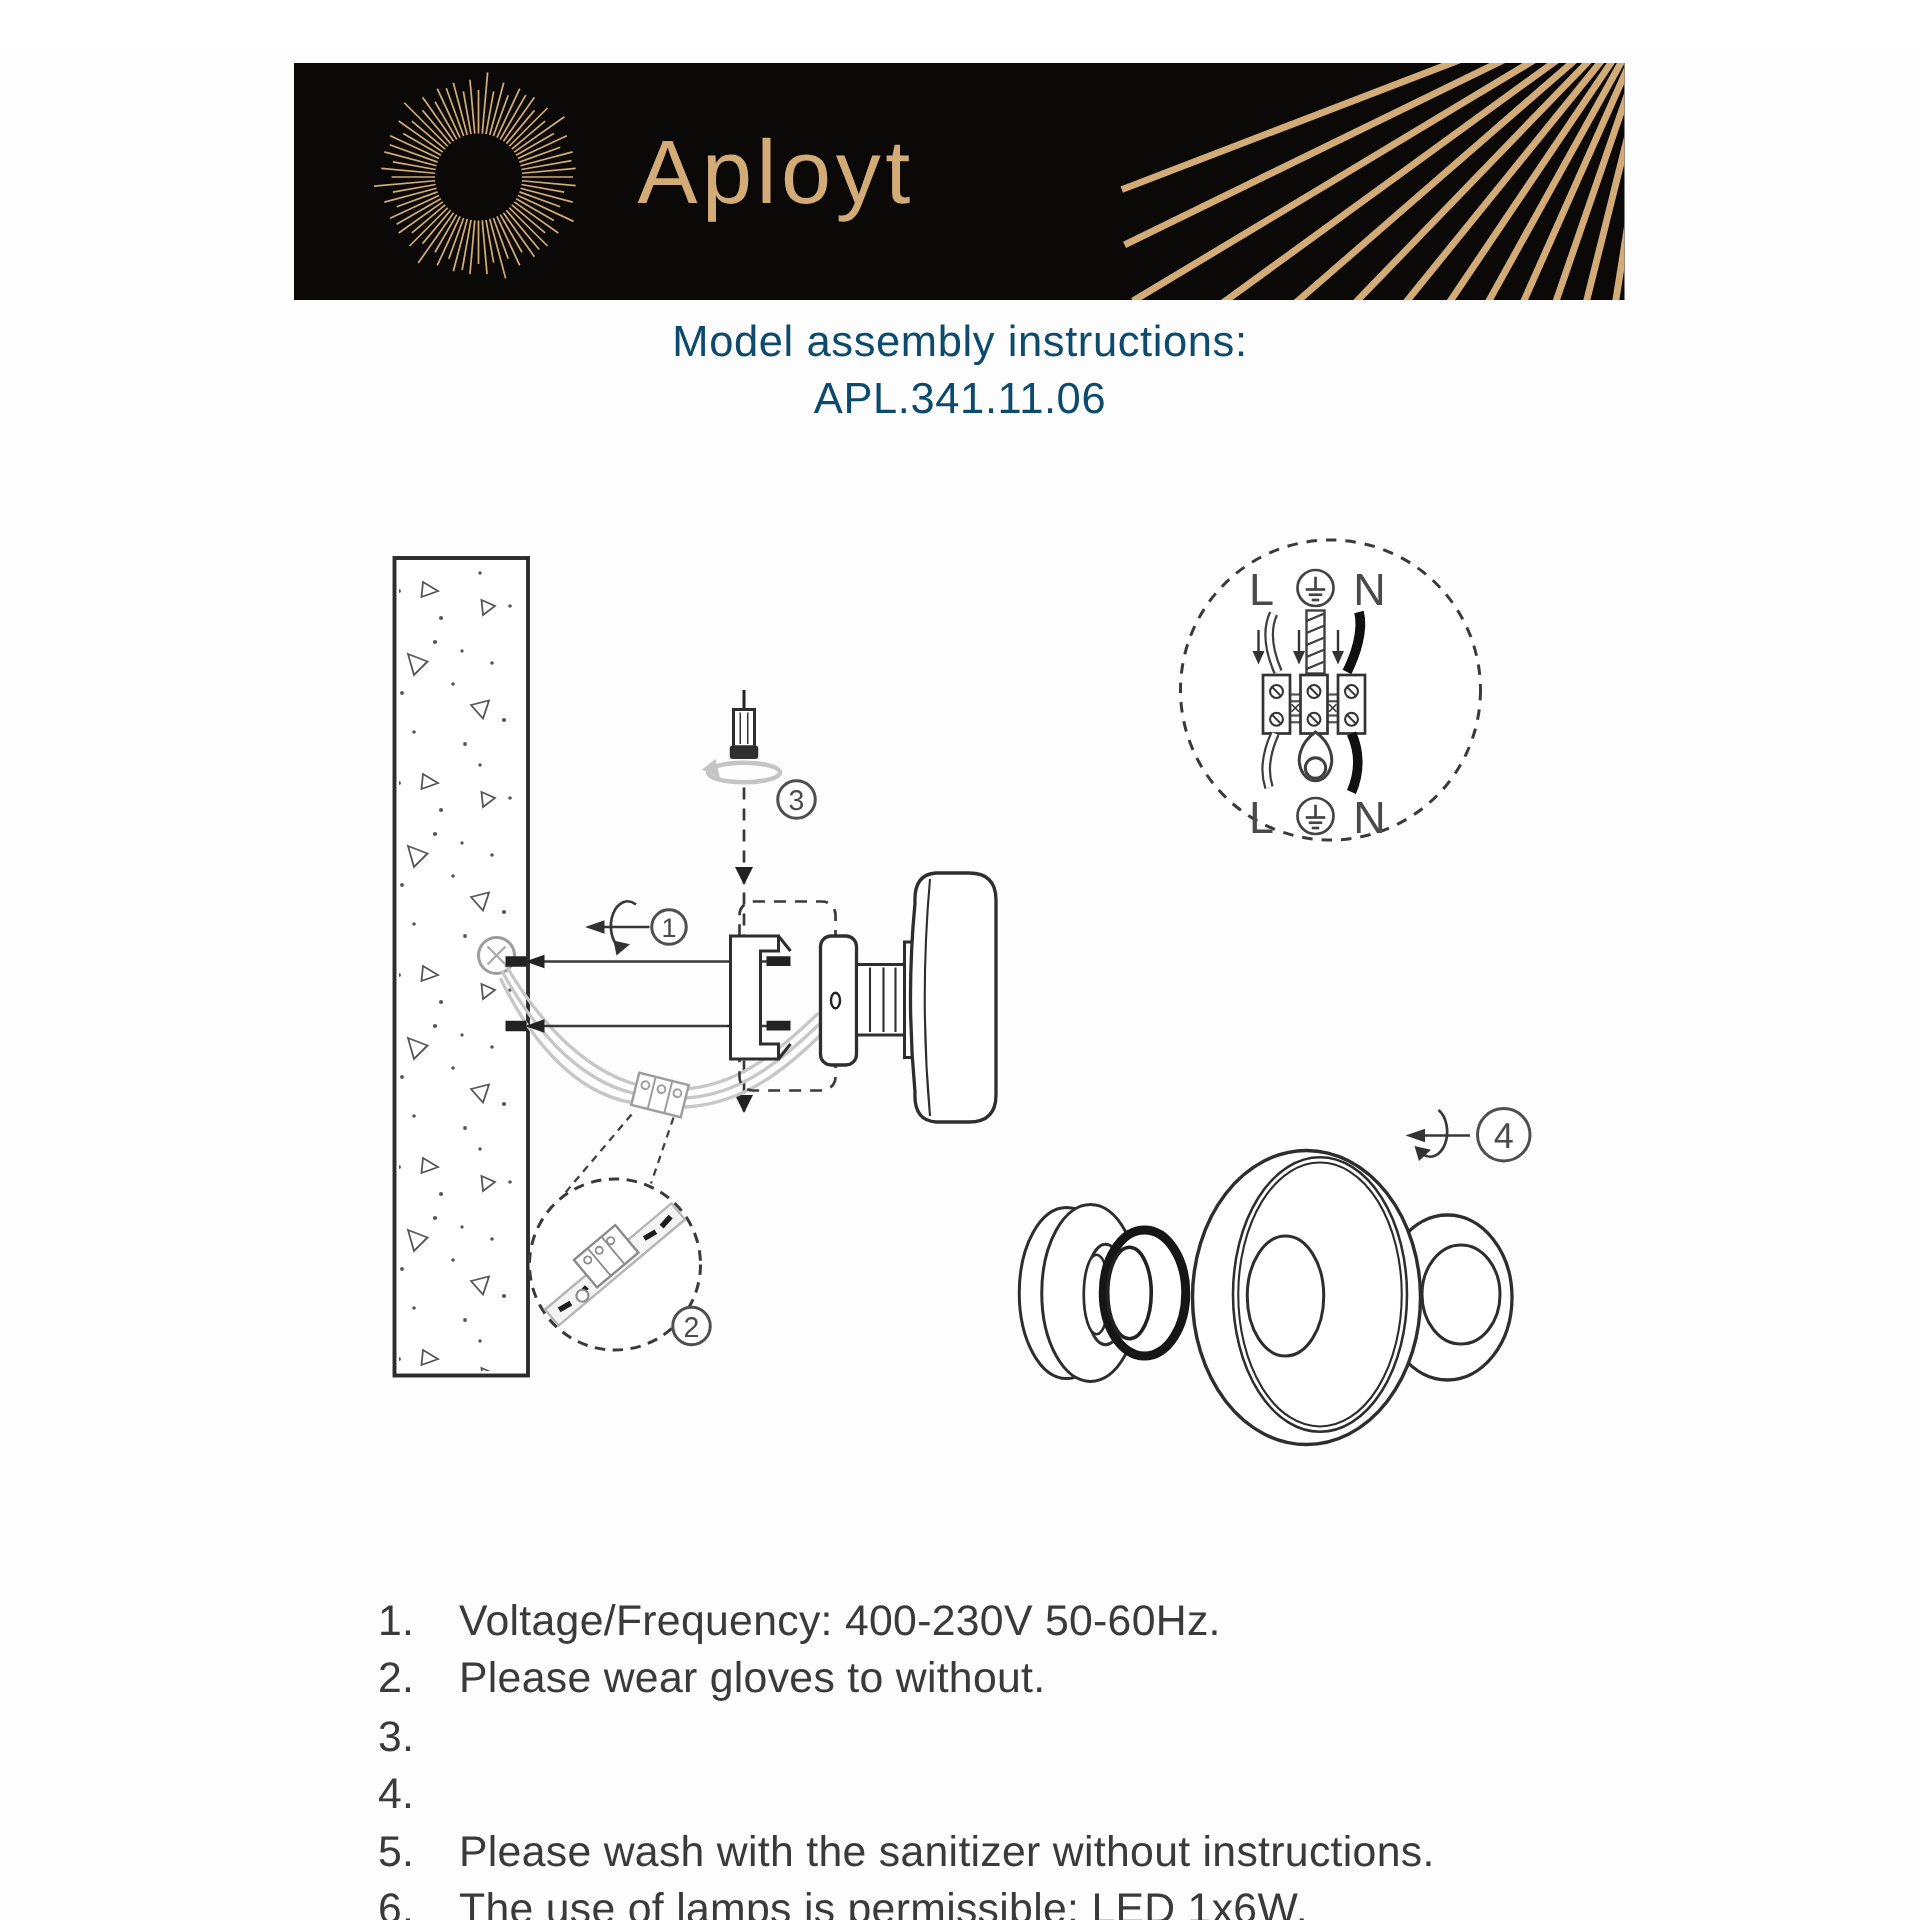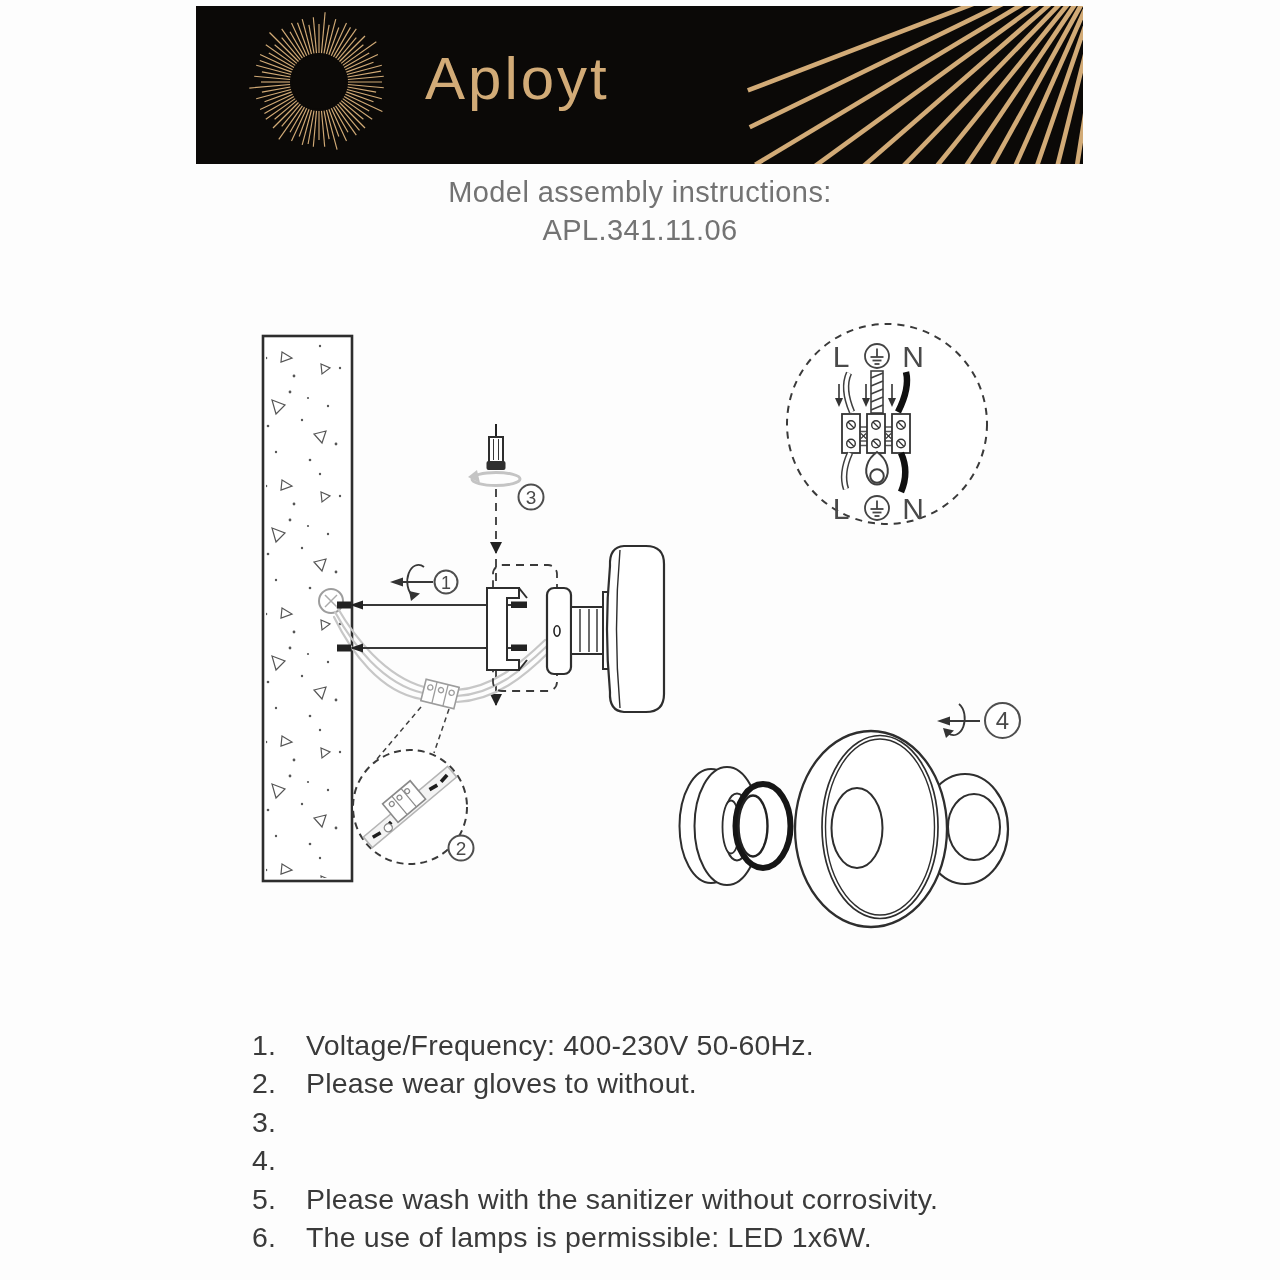--- a/index.html
+++ b/index.html
@@ -1,25 +1,25 @@
 <!DOCTYPE html>
 <html><head>
 <meta charset="utf-8">
 <style>
   html,body{margin:0;padding:0;background:#fff;}
   body{width:1280px;height:1280px;position:relative;font-family:"Liberation Sans",sans-serif;}
-  .sheet{position:absolute;inset:0;background:#fdfdfd;overflow:hidden;}
+  .sheet{position:absolute;inset:0;background:#fdfdfd;overflow:hidden;margin-top:36px;}
 
   
   .banner{position:absolute;left:196px;top:6px;width:887px;height:158px;background:#0b0907;overflow:hidden;}
   .banner svg{position:absolute;left:0;top:0;}
   .brand{position:absolute;left:229px;top:38px;font-size:60px;letter-spacing:3px;color:#cfa878;font-weight:normal;}
 
   
-  .titleblock{position:absolute;top:173px;left:0;width:1280px;text-align:center;color:#737373;
+  .titleblock{position:absolute;top:173px;left:0;width:1280px;text-align:center;color:#0c4a6e;
               font-size:29px;line-height:38px;letter-spacing:.4px;}
 
   
   #diagram{position:absolute;left:0;top:0;width:1280px;height:1280px;}
   .s{stroke:#383838;fill:none;stroke-width:2;}
   .sf{stroke:#2e2e2e;fill:#fff;}
   .wire{stroke:#c7c7c7;fill:none;stroke-width:2.2;stroke-linecap:round;}
   .gline{stroke:#9d9d9d;fill:#fff;}
   .badge-c{fill:#fff;stroke:#4f4f4f;stroke-width:2;}
   .badge-t{fill:#4a4a4a;}
@@ -404,20 +404,20 @@
       <span class="txt">Please wear gloves to without.</span>
     </div>
     <div class="row">
       <span class="num">3.</span>
     </div>
     <div class="row">
       <span class="num">4.</span>
     </div>
     <div class="row">
       <span class="num">5.</span>
-      <span class="txt">Please wash with the sanitizer without corrosivity.</span>
+      <span class="txt">Please wash with the sanitizer without instructions.</span>
     </div>
     <div class="row">
       <span class="num">6.</span>
       <span class="txt">The use of lamps is permissible: LED 1x6W.</span>
     </div>
   </div>
 </div>
 
 </body></html>

